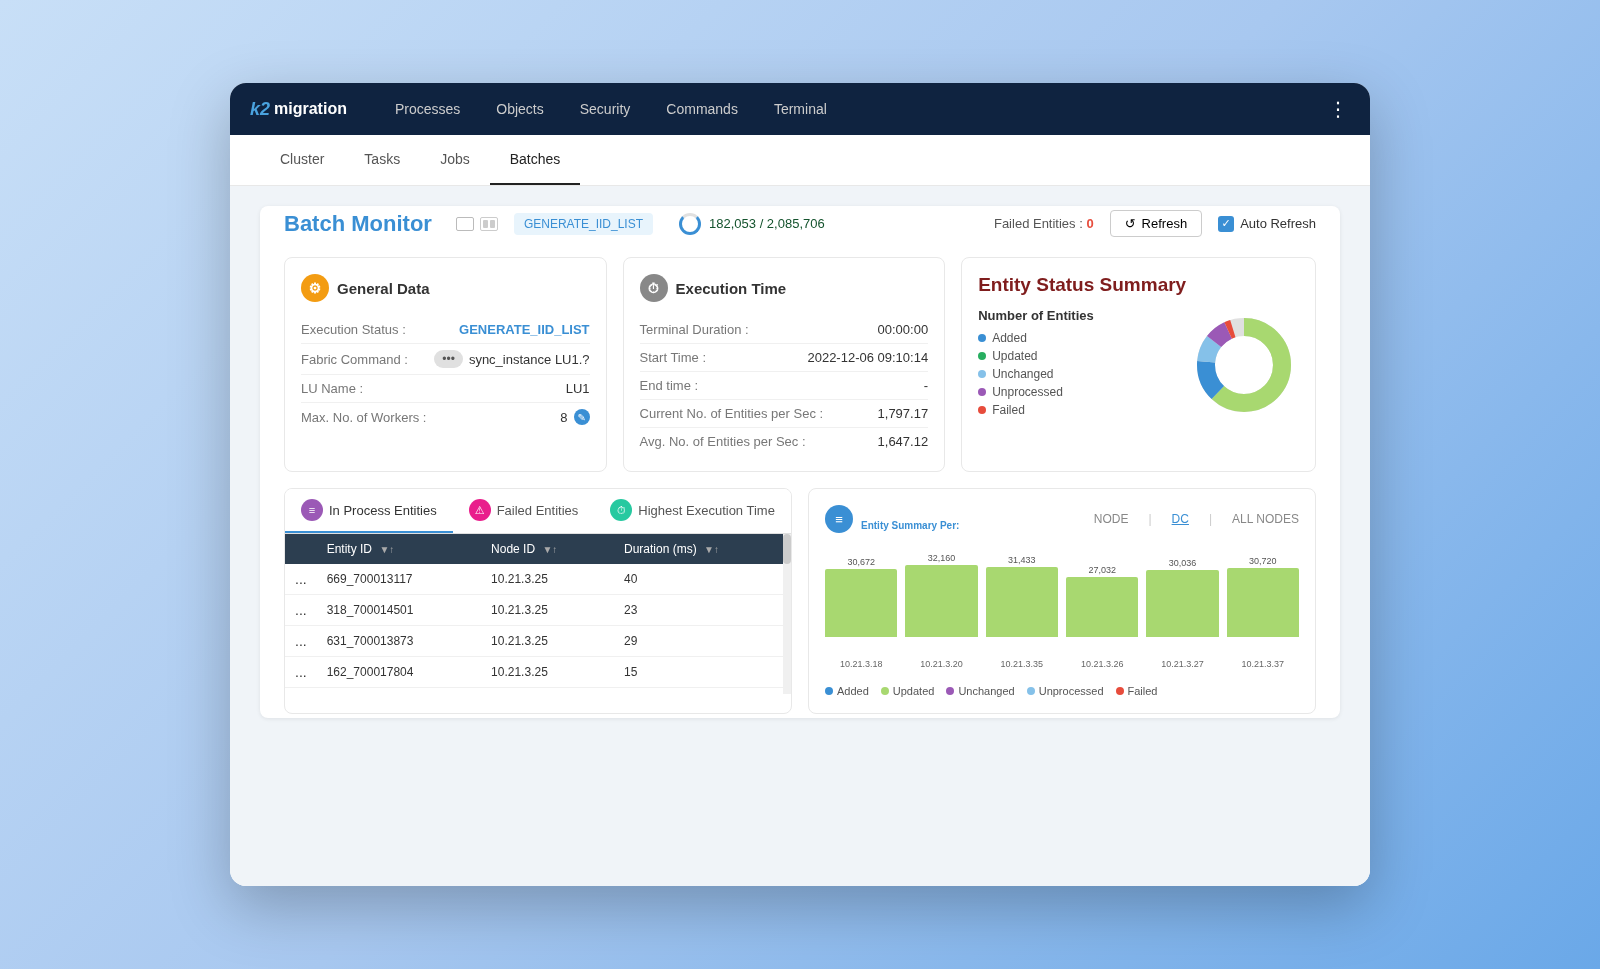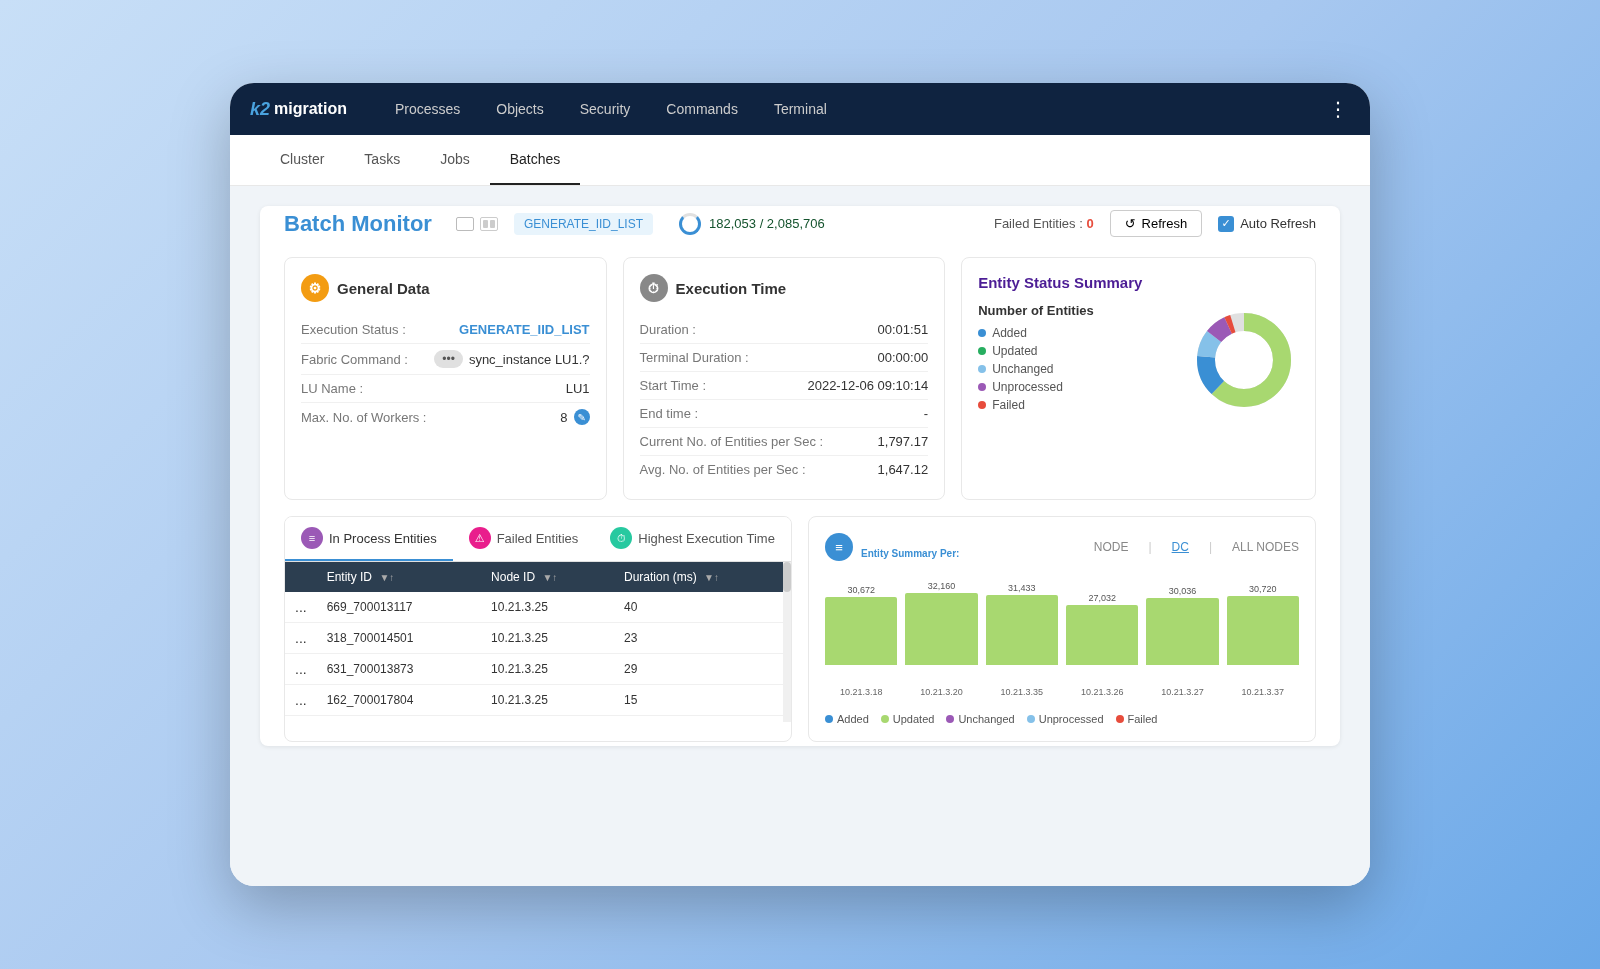--- a/index.html
+++ b/index.html
@@ -7,21 +7,21 @@
       background: linear-gradient(135deg, #c8dff7 0%, #a8c8f0 50%, #6aa8e8 100%);
       font-family: -apple-system, BlinkMacSystemFont, 'Segoe UI', sans-serif;
       min-height: 100vh;
       display: flex;
       align-items: center;
       justify-content: center;
       padding: 20px;
     }
     .window-container {
       background: #fff;
-      border-radius: 24px;
+      border-radius: 16px;
       box-shadow: 0 20px 60px rgba(0,0,0,0.25);
       width: 1140px;
       overflow: hidden;
       position: relative;
     }
     
     .top-nav {
       background: #0f2340;
       display: flex;
       align-items: center;
@@ -255,22 +255,22 @@
       font-size: 12px;
       color: #555;
     }
     
     .entity-summary-panel {
       border: 1px solid #e8e8e8;
       border-radius: 8px;
       padding: 16px;
     }
     .entity-title {
-      color: #4c1d95;
-      font-size: 15px;
+      color: #7f1d1d;
+      font-size: 19px;
       font-weight: 600;
       margin-bottom: 12px;
     }
     .entity-content {
       display: flex;
       gap: 16px;
       align-items: center;
     }
     .entity-legend {
       flex: 1;
@@ -535,24 +535,20 @@
             <span class="data-label">Max. No. of Workers :</span>
             <span class="data-value">8</span>
             <span class="edit-icon">✎</span>
           </div>
         </div>
 
         <div class="panel">
           <div class="panel-title">
             <div class="panel-icon icon-gray">⏱</div>
             <span>Execution Time</span>
-          </div>
-          <div class="data-row">
-            <span class="data-label">Duration :</span>
-            <span class="data-value">00:01:51</span>
           </div>
           <div class="data-row">
             <span class="data-label">Terminal Duration :</span>
             <span class="data-value">00:00:00</span>
           </div>
           <div class="data-row">
             <span class="data-label">Start Time :</span>
             <span class="data-value">2022-12-06 09:10:14</span>
           </div>
           <div class="data-row">

